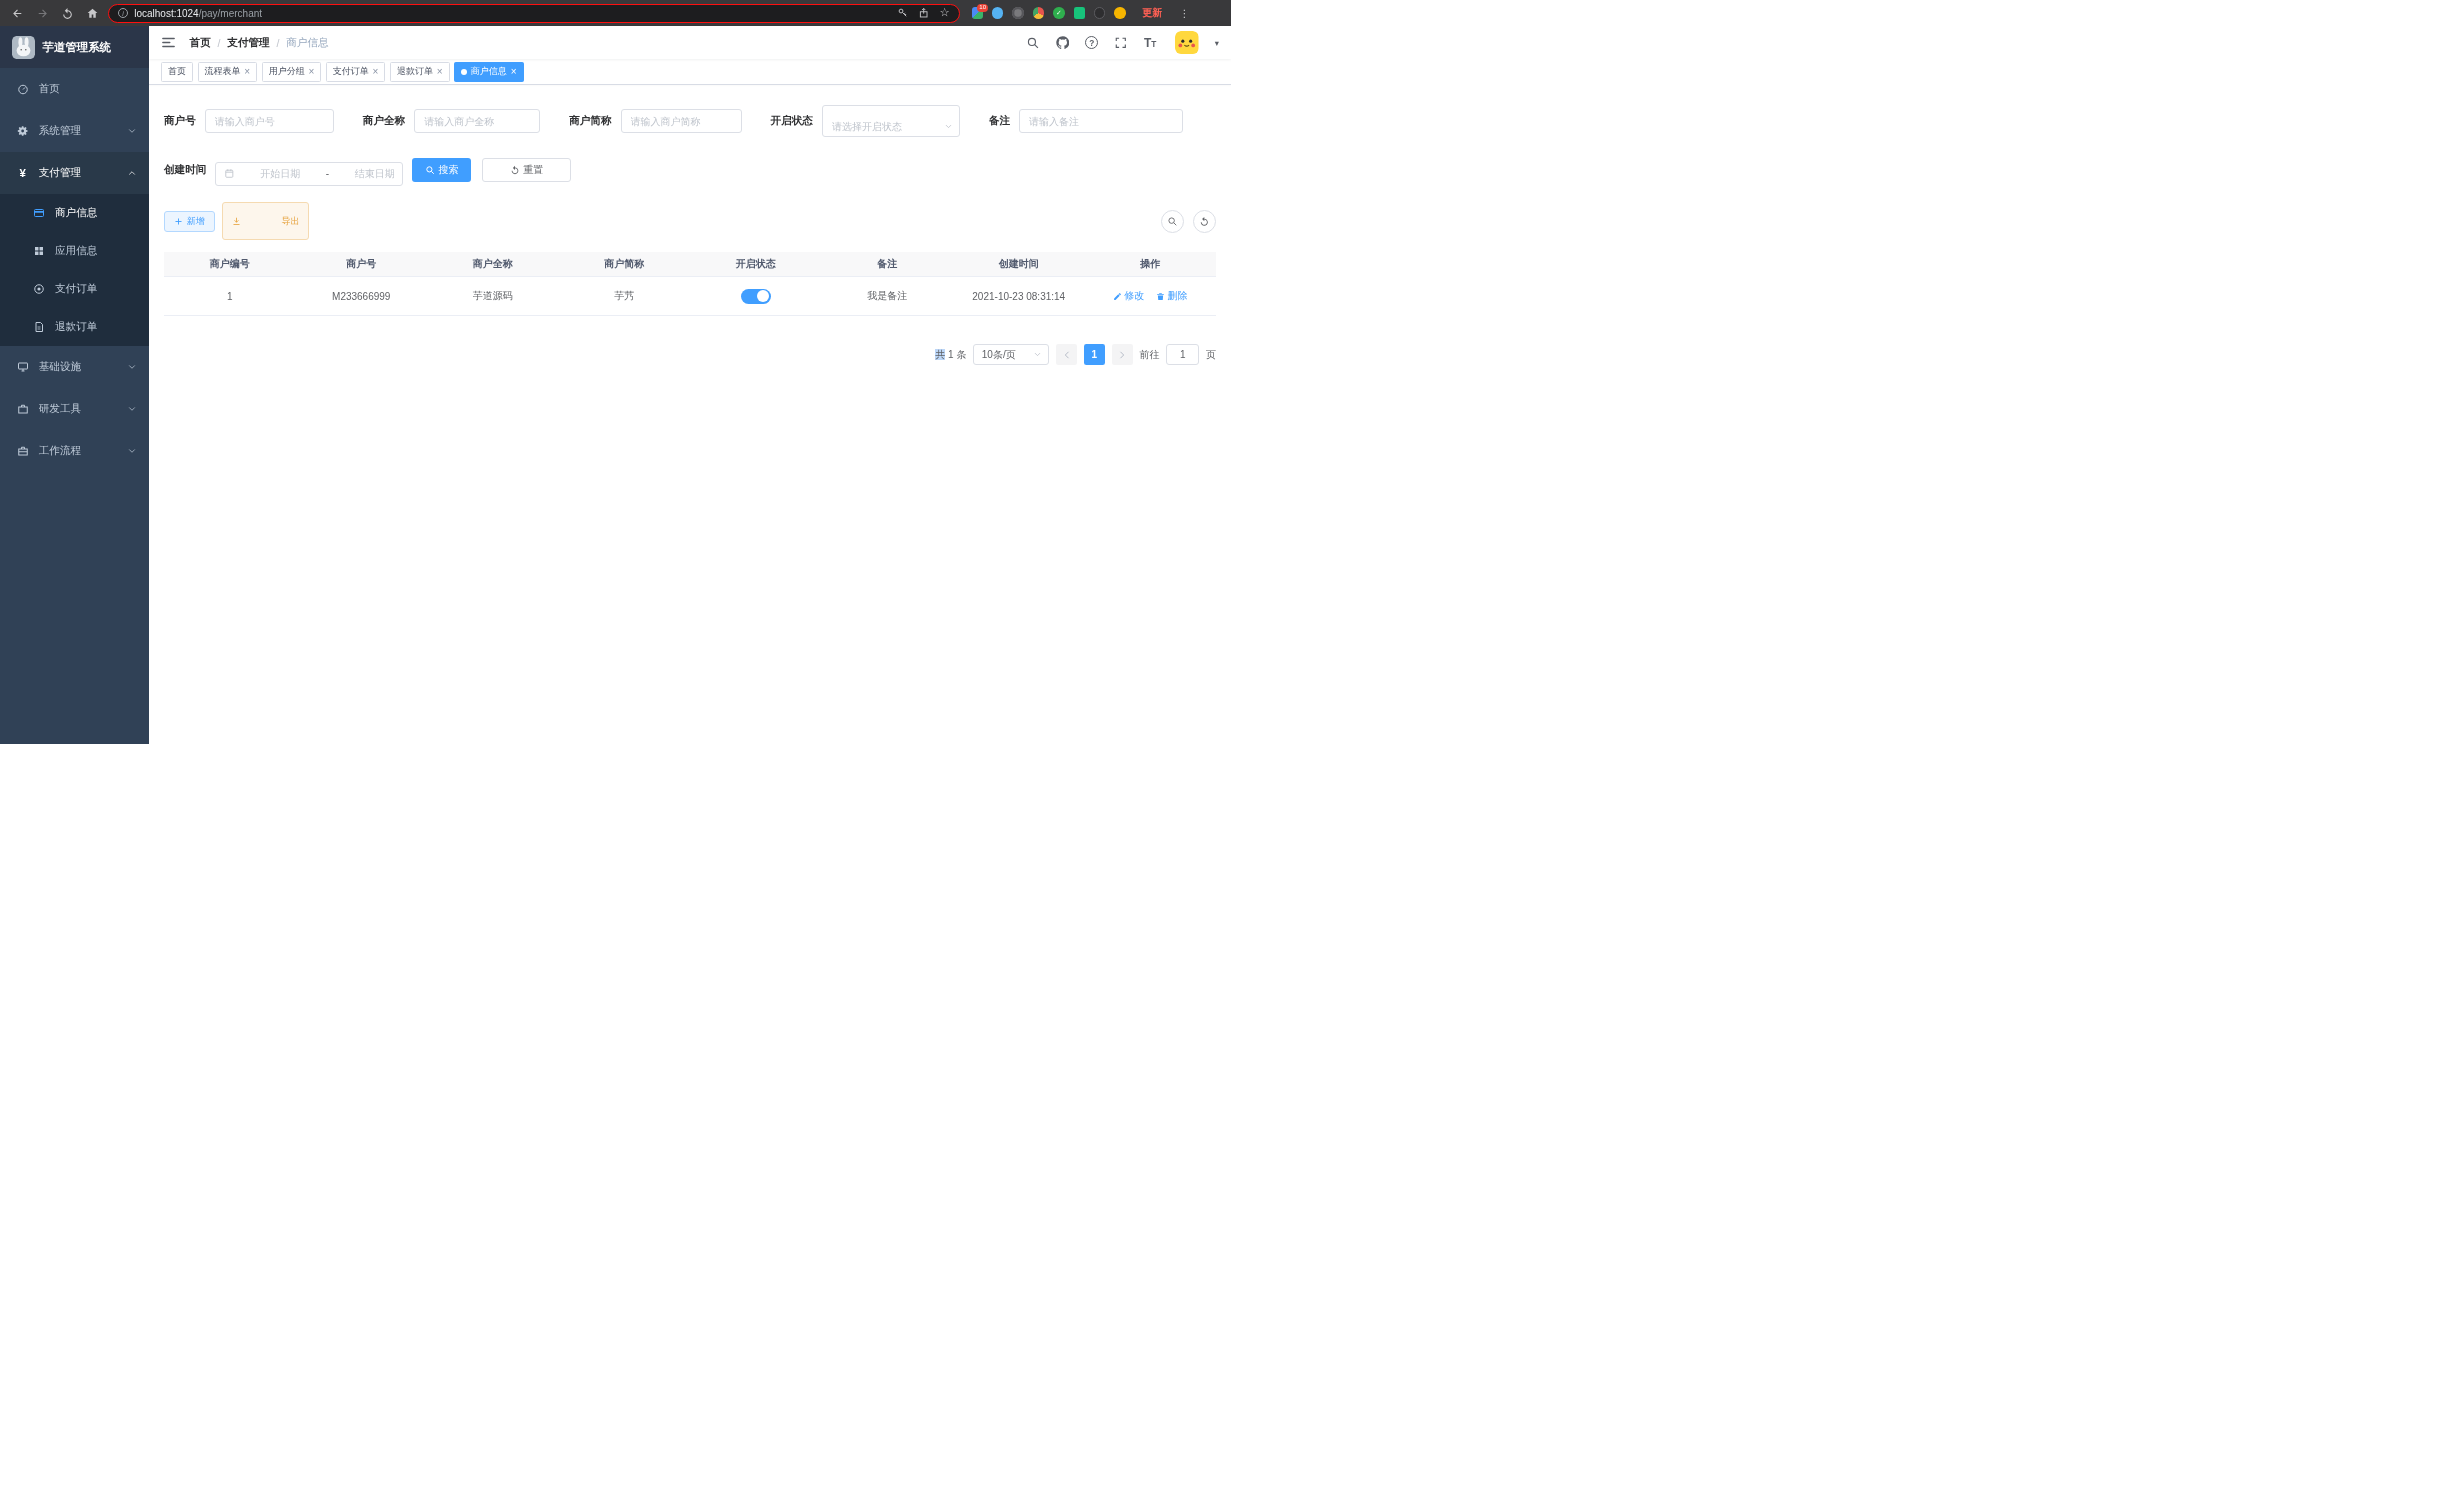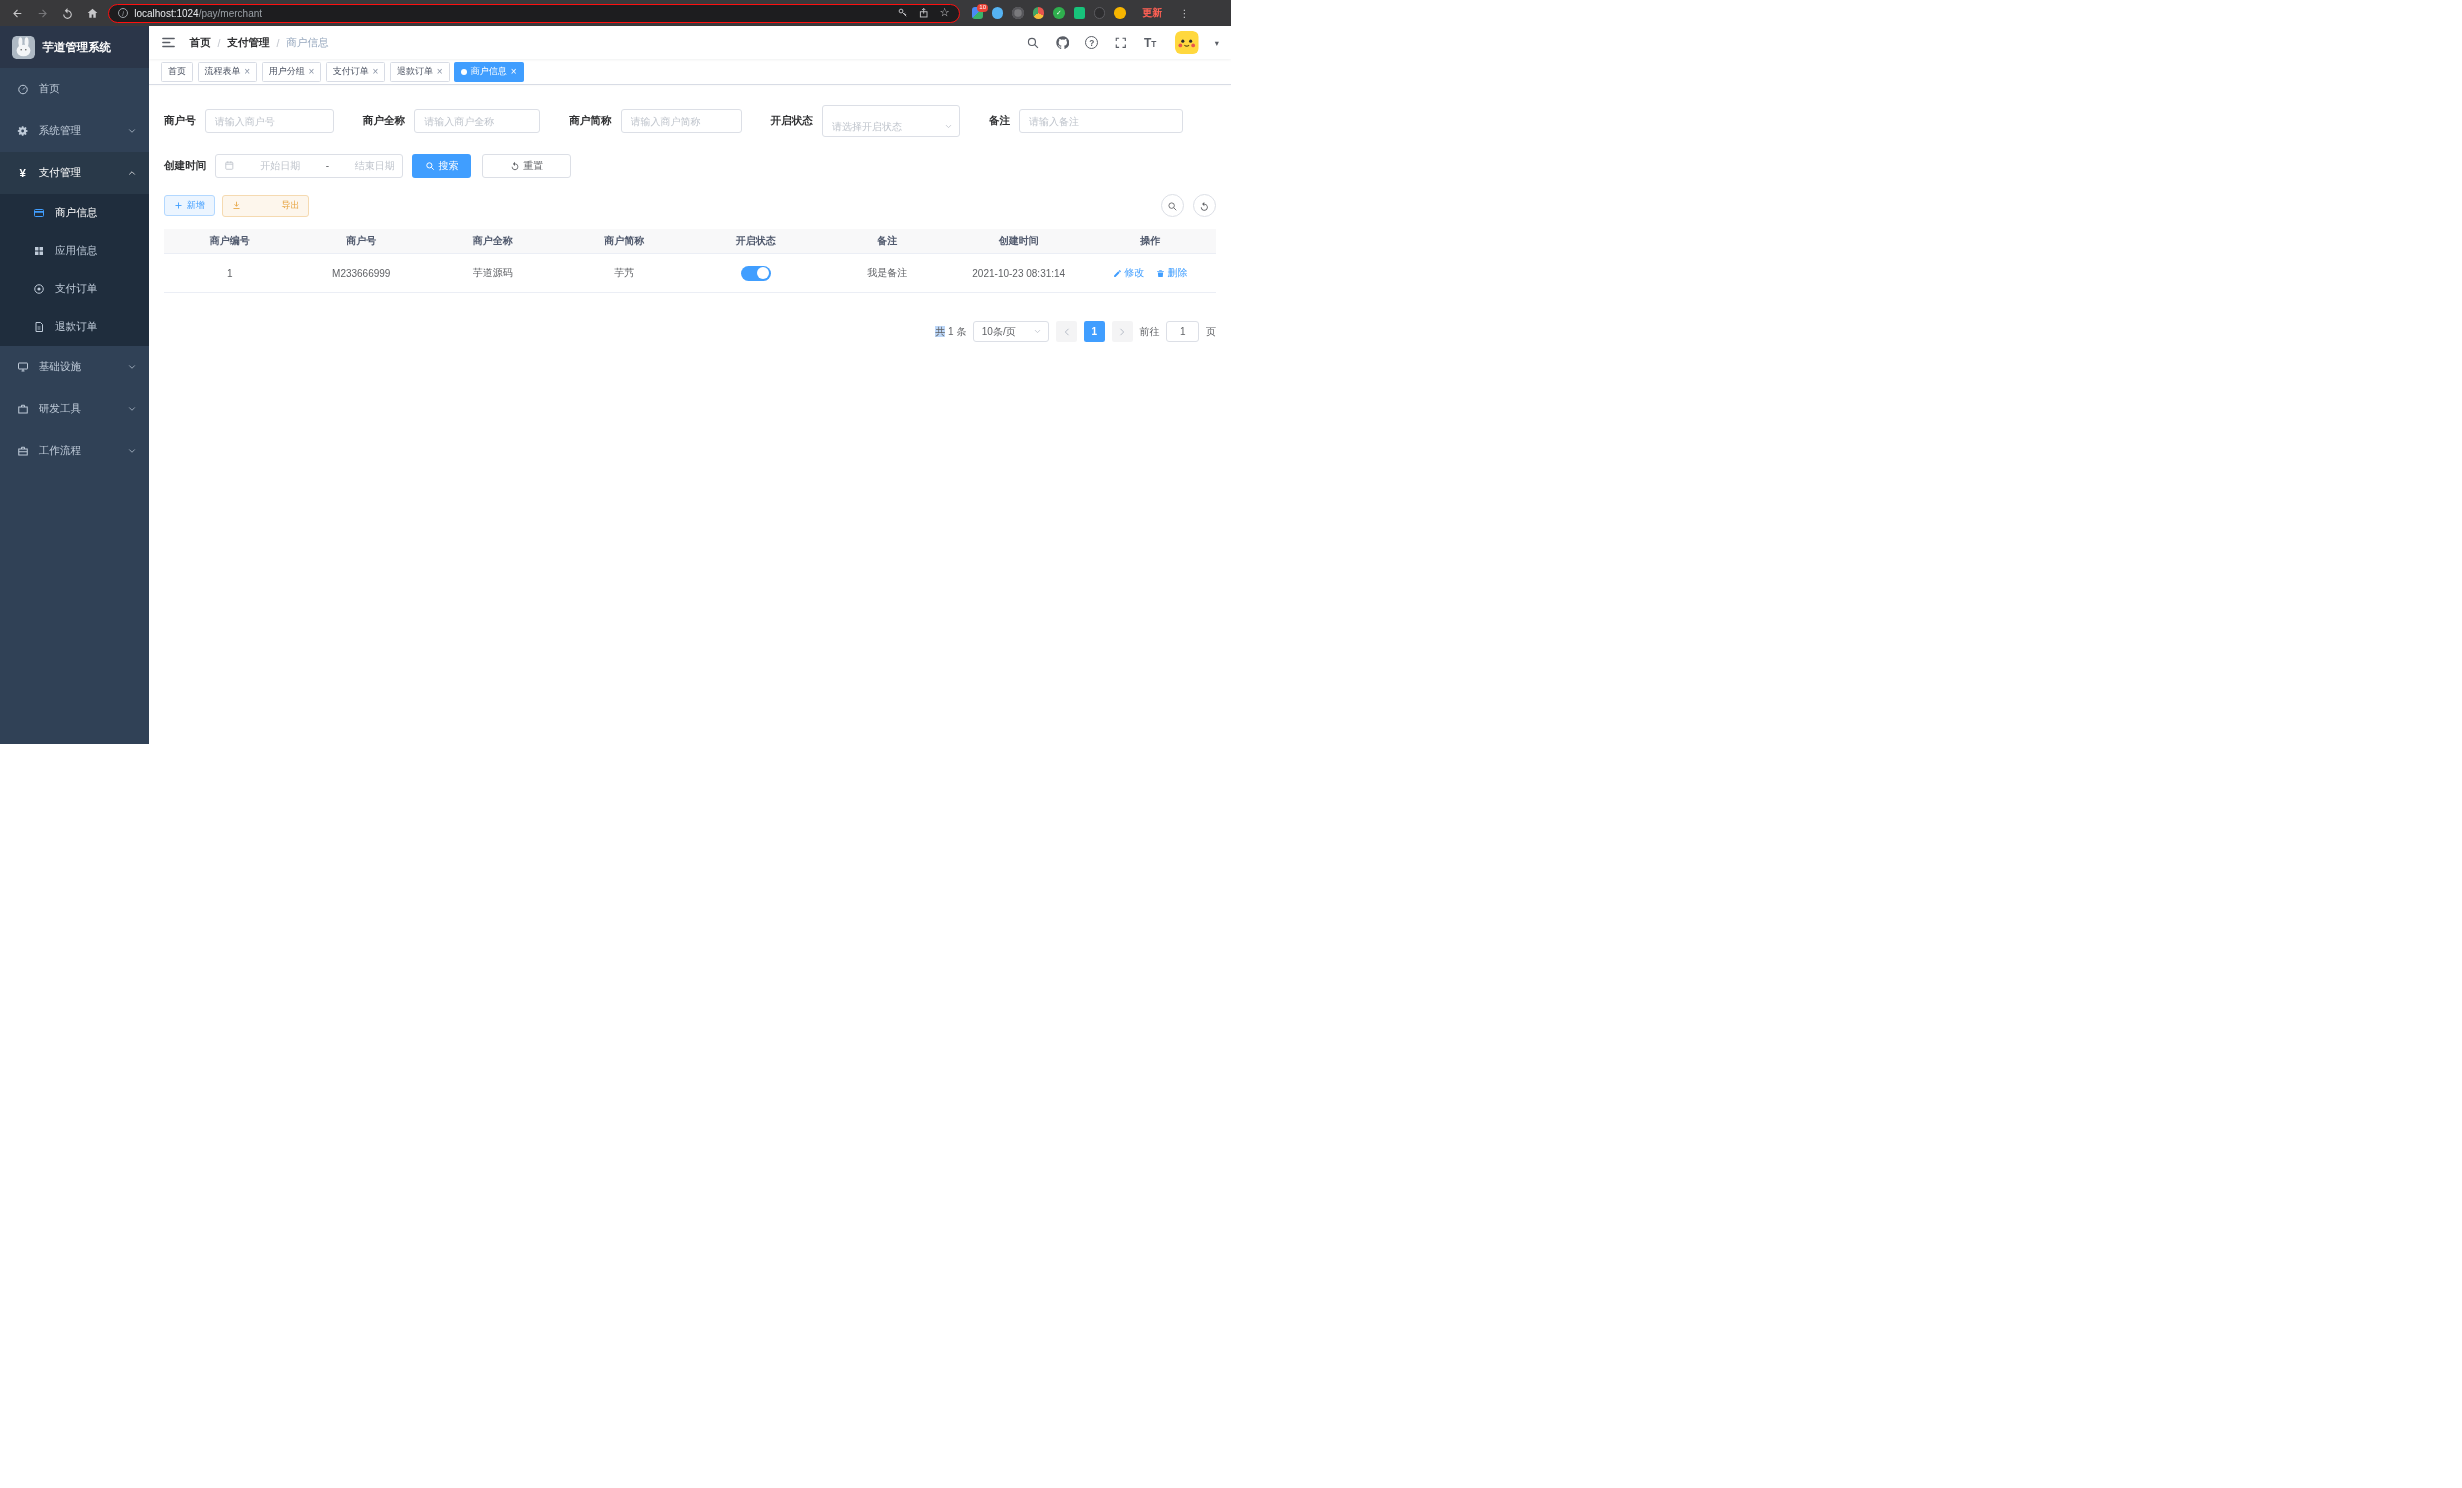--- a/index.html
+++ b/index.html
@@ -83,31 +83,31 @@
   
   .content { padding:20px 15px 0; flex:1; }
   .form-row { display:flex; align-items:center; margin-bottom:16.7px; }
   .ffield { display:flex; align-items:center; margin-right:29px; }
   .flabel { font-size:10.6px; color:#303133; font-weight:700; margin-right:9px; white-space:nowrap; }
   .finput { height:24px; border:0.8px solid #dcdfe6; border-radius:3px; padding:0 9px; font-size:10px; color:#606266; font-family:inherit; outline:none; background:#fff; }
   .finput::placeholder { color:#bfc4cc; }
   .w170 { width:129px; } .w166 { width:126px; } .w160 { width:121px; } .w196 { width:164px; }
   .fselect { width:138px; height:32px; border:0.8px solid #dcdfe6; border-radius:3px; padding:11px 20px 0 9px; font-size:10px; color:#bfc4cc; display:flex; align-items:center; position:relative; cursor:pointer; background:#fff; }
   .sel-chev { position:absolute; right:6px; width:9px; height:9px; color:#c0c4cc; }
-  .date-range { width:188px; height:24px; border:0.8px solid #dcdfe6; border-radius:3px; display:flex; align-items:center; justify-content:space-between; padding:0 7.6px; font-size:10px; color:#bfc4cc; background:#fff; cursor:pointer; }
+  .date-range { width:188px; height:24px; border:0.8px solid #dcdfe6; border-radius:3px; display:flex; align-items:center; justify-content:space-between; padding:0 7.6px; font-size:10px; color:#bfc4cc; background:#fff; cursor:pointer;margin-top:8px; }
   .cal-icon { display:flex; color:#c0c4cc; }
   .cal-icon svg { width:10.6px; height:10.6px; }
   .dr-sep { color:#606266; }
   .btn { display:inline-flex; align-items:center; justify-content:center; gap:3.8px; border-radius:3px; font-size:10px; cursor:pointer; border:0.8px solid transparent; font-family:inherit; white-space:nowrap; }
   .btn svg { width:10px; height:10px; }
   .btn-primary { background:#409EFF; color:#fff; height:24px; padding:0 11.4px; margin-left:9px; }
   .btn-default { background:#fff; color:#606266; border-color:#dcdfe6; height:24px; padding:0 27px; margin-left:10.6px; }
   .toolbar-row { display:flex; align-items:center; margin:1.5px 0 12px; }
   .btn-plain-primary { background:#ecf5ff; border-color:#b3d8ff; color:#409EFF; height:21px; padding:0 9px; font-size:9px; }
-  .btn-plain-warning { background:#fdf6ec; border-color:#f5dab1; color:#e6a23c; height:22px; padding:0 9px; font-size:9px; margin-left:7.6px;gap:40px; }
+  .btn-plain-warning { background:#fdf6ec; border-color:#f5dab1; color:#e6a23c; height:38px; padding:0 9px; font-size:9px; margin-left:7.6px;gap:40px; }
   .btn-plain-primary svg, .btn-plain-warning svg { width:9px; height:9px; }
   .toolbar-spacer { flex:1; }
   .circle-btn { width:23px; height:23px; border-radius:50%; border:0.8px solid #dcdfe6; background:#fff; display:flex; align-items:center; justify-content:center; color:#606266; margin-left:9px; cursor:pointer; }
   .circle-btn svg { width:10.6px; height:10.6px; }
 
   
   .t-head, .t-row { display:grid; grid-template-columns:repeat(8,1fr); align-items:center; text-align:center; }
   .t-head { height:25px; background:#f8f8f9; color:#515a6e; font-size:10px; font-weight:700; border-bottom:0.8px solid #ebeef5; }
   .t-row { height:39px; font-size:10px; color:#606266; border-bottom:0.8px solid #ebeef5; background:#fff; }
   .switch { width:30px; height:15px; background:#409EFF; border-radius:7.6px; position:relative; display:inline-block; vertical-align:middle; cursor:pointer; }

